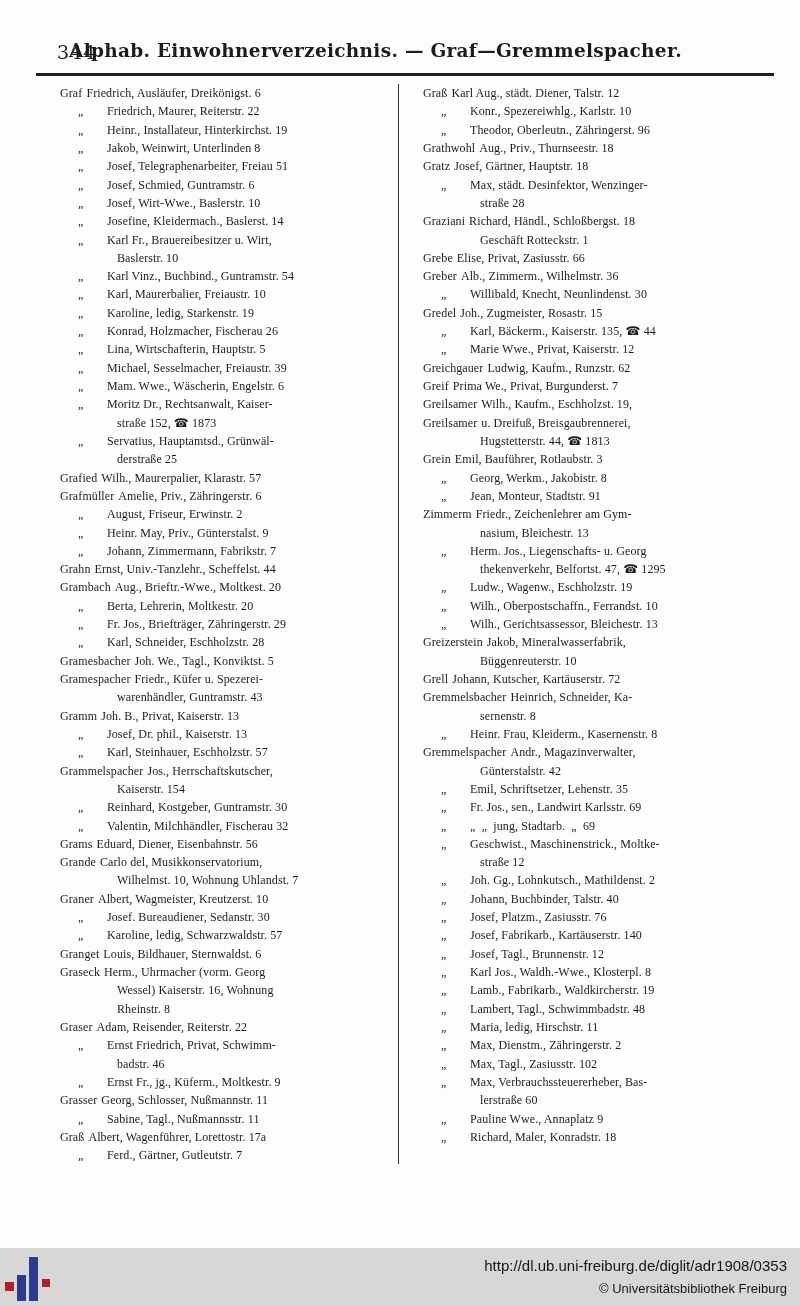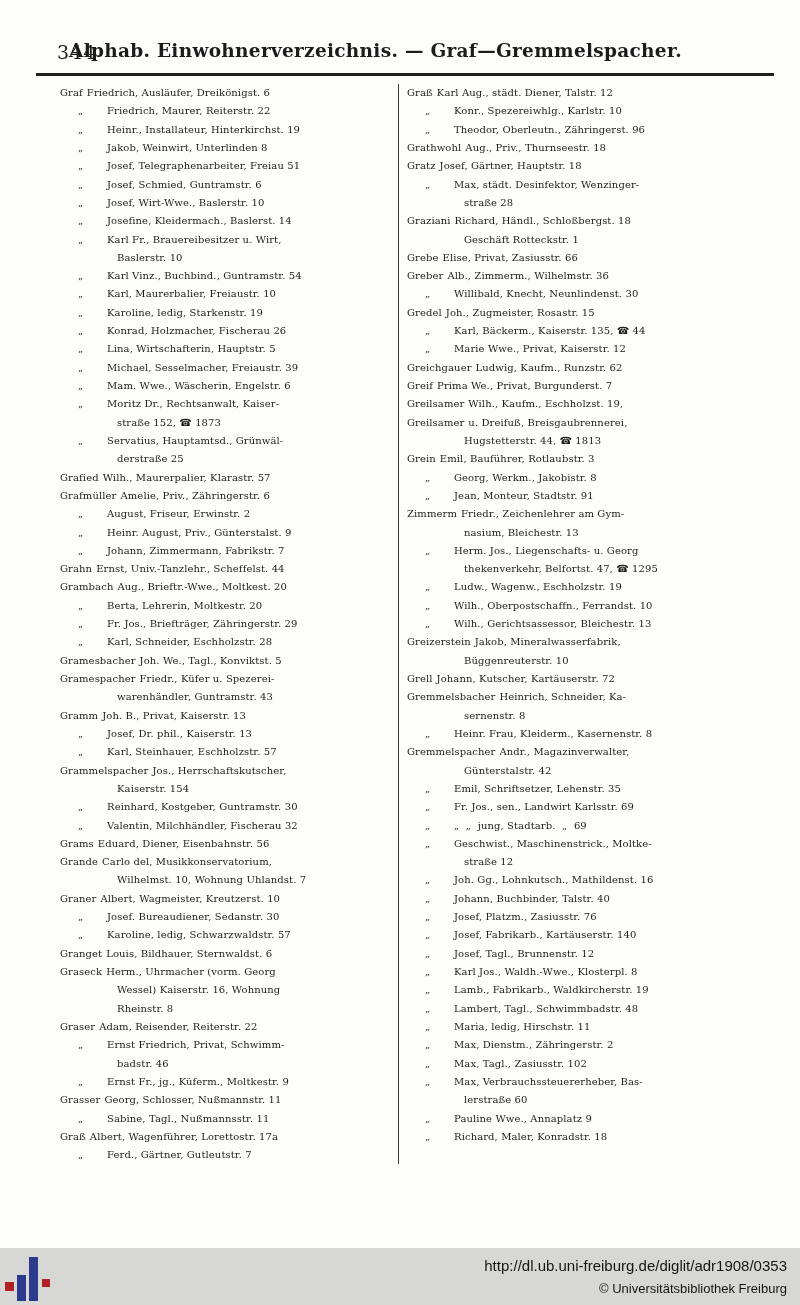--- a/index.html
+++ b/index.html
@@ -6,23 +6,23 @@
   .page{position:relative;width:800px;height:1305px;background:#fdfdfb;overflow:hidden;
         font-family:"DejaVu Serif","DejaVu Sans",serif;color:#1c1c1c;}
   
   .header{position:relative;margin-top:40px;height:26px;}
   .pagenum{position:absolute;left:57px;top:1px;font-size:19px;letter-spacing:1px;}
   .title{text-align:center;font-size:18.5px;font-weight:bold;letter-spacing:.3px;
          margin:0 120px 0 69px;white-space:nowrap;}
   .hrule{border:0;border-top:3px solid #1f1f1f;margin:7px 26px 0 36px;}
   
   .cols{display:flex;margin:8px 22px 0 60px;}
-  .col{font-size:10px;line-height:18.32px;}
+  .col{font-size:12px;line-height:18.32px;font-family:Liberation Serif, serif;}
   .col-left{width:338px;flex:none;}
-  .col-right{flex:1;border-left:1.5px solid #3a3a3a;padding-left:8px;}
+  .col-right{flex:1;border-left:1.5px solid #3a3a3a;padding-left:24px;}
   .line{white-space:nowrap;letter-spacing:.1px;}
   .line.ditto{padding-left:18px;}
   .dm{display:inline-block;width:29px;}
   .line.cont{padding-left:57px;}
   .nm{padding-right:4px;}
   
   .footer{position:absolute;left:0;right:0;bottom:0;height:57px;background:#d7d7d5;}
   .footer-text{position:absolute;right:13px;top:8px;text-align:right;
                font-family:"Liberation Sans","DejaVu Sans",sans-serif;color:#161616;}
   .footer-url{font-size:15px;line-height:20px;}
@@ -107,21 +107,21 @@
         <div class="entry">
           <div class="line"><span class="nm">Grafied</span><span>Wilh., Maurerpalier, Klarastr. 57</span></div>
         </div>
         <div class="entry">
           <div class="line"><span class="nm">Grafmüller</span><span>Amelie, Priv., Zähringerstr. 6</span></div>
         </div>
         <div class="entry">
           <div class="line ditto"><span class="dm">„</span><span>August, Friseur, Erwinstr. 2</span></div>
         </div>
         <div class="entry">
-          <div class="line ditto"><span class="dm">„</span><span>Heinr. August, Priv., Günterstalst. 9</span></div>
+          <div class="line ditto"><span class="dm">„</span><span>Heinr. May, Priv., Günterstalst. 9</span></div>
         </div>
         <div class="entry">
           <div class="line ditto"><span class="dm">„</span><span>Johann, Zimmermann, Fabrikstr. 7</span></div>
         </div>
         <div class="entry">
           <div class="line"><span class="nm">Grahn</span><span>Ernst, Univ.-Tanzlehr., Scheffelst. 44</span></div>
         </div>
         <div class="entry">
           <div class="line"><span class="nm">Grambach</span><span>Aug., Brieftr.-Wwe., Moltkest. 20</span></div>
         </div>
@@ -313,21 +313,21 @@
           <div class="line ditto"><span class="dm">„</span><span>Fr. Jos., sen., Landwirt Karlsstr. 69</span></div>
         </div>
         <div class="entry">
           <div class="line ditto"><span class="dm">„</span><span>„ &nbsp;„ &nbsp;jung, Stadtarb. &nbsp;„ &nbsp;69</span></div>
         </div>
         <div class="entry">
           <div class="line ditto"><span class="dm">„</span><span>Geschwist., Maschinenstrick., Moltke-</span></div>
           <div class="line cont">straße 12</div>
         </div>
         <div class="entry">
-          <div class="line ditto"><span class="dm">„</span><span>Joh. Gg., Lohnkutsch., Mathildenst. 16</span></div>
+          <div class="line ditto"><span class="dm">„</span><span>Joh. Gg., Lohnkutsch., Mathildenst. 2</span></div>
         </div>
         <div class="entry">
           <div class="line ditto"><span class="dm">„</span><span>Johann, Buchbinder, Talstr. 40</span></div>
         </div>
         <div class="entry">
           <div class="line ditto"><span class="dm">„</span><span>Josef, Platzm., Zasiusstr. 76</span></div>
         </div>
         <div class="entry">
           <div class="line ditto"><span class="dm">„</span><span>Josef, Fabrikarb., Kartäuserstr. 140</span></div>
         </div>

